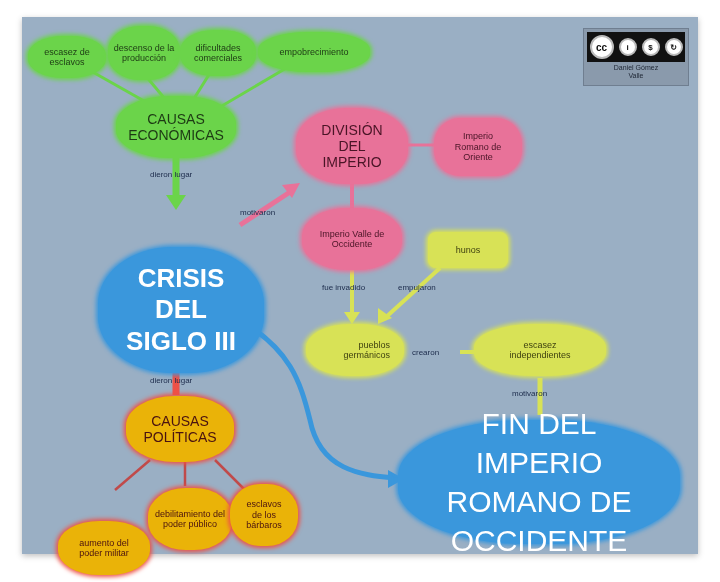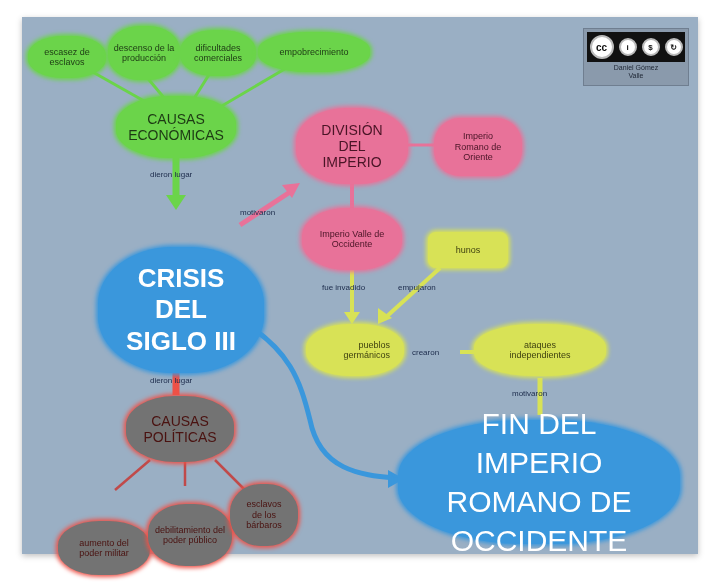--- a/index.html
+++ b/index.html
@@ -13,21 +13,21 @@
   }
   svg.edges { position: absolute; left: 0; top: 0; }
   .node {
     position: absolute; display: flex; align-items: center; justify-content: center;
     text-align: center; box-sizing: border-box; line-height: 1.15;
   }
   .cloud { border-radius: 45%; }
   .green { background: #6bd44a; color: #1d3a14; box-shadow: 0 0 4px 2px #6bd44a; }
   .pink  { background: #e87299; color: #4a1426; box-shadow: 0 0 4px 2px #e87299; }
   .yellow{ background: #d8e256; color: #3f4210; box-shadow: 0 0 4px 2px #d8e256; }
-  .red   { background: #737373; color: #4a1210; box-shadow: 0 0 4px 2px #ee5147; }
+  .red   { background: #eab308; color: #4a1210; box-shadow: 0 0 4px 2px #ee5147; }
   .blue  { background: #3a97dc; color: #ffffff; box-shadow: 0 0 4px 2px #3a97dc; }
   .small { font-size: 9px; }
   .mid   { font-size: 14px; font-weight: normal; }
   .big   { font-size: 26px; font-weight: bold; line-height: 1.2; }
   .bigger{ font-size: 30px; font-weight: normal; line-height: 1.3; }
   .label { position: absolute; font-size: 8px; color: #1b2a4a; white-space: nowrap; }
   .cc {
     position: absolute; left: 583px; top: 28px; width: 104px; height: 56px;
     background: #8a9aac; border: 1px solid #6f7e90;
   }
@@ -89,29 +89,29 @@
 
 <div class="node cloud pink mid" style="left:296px;top:108px;width:112px;height:76px;padding:0 26px;">DIVISIÓN DEL IMPERIO</div>
 <div class="node cloud pink small" style="left:434px;top:118px;width:88px;height:58px;padding:0 14px;border-radius:26px;">Imperio Romano de Oriente</div>
 <div class="node cloud pink small" style="left:302px;top:208px;width:100px;height:62px;padding:0 16px;">Imperio Valle de Occidente</div>
 
 <div class="node cloud yellow small" style="left:428px;top:232px;width:80px;height:36px;border-radius:8px;">hunos</div>
 <div class="label" style="left:322px;top:283px;">fue invadido</div>
 <div class="label" style="left:398px;top:283px;">empujaron</div>
 <div class="node cloud yellow small" style="left:306px;top:324px;width:98px;height:52px;padding:9px 14px;text-align:right;">pueblos germánicos</div>
 <div class="label" style="left:412px;top:348px;">crearon</div>
-<div class="node cloud yellow small" style="left:474px;top:324px;width:132px;height:52px;padding:0 30px;">ataques independientes</div>
+<div class="node cloud yellow small" style="left:474px;top:324px;width:132px;height:52px;padding:0 30px;">escasez independientes</div>
 <div class="label" style="left:512px;top:389px;">motivaron</div>
 
 <div class="node cloud blue bigger" style="left:398px;top:420px;width:282px;height:124px;padding:0 34px;">FIN DEL IMPERIO ROMANO DE OCCIDENTE</div>
 
 <div class="label" style="left:150px;top:376px;">dieron lugar</div>
 <div class="node cloud red mid" style="left:126px;top:396px;width:108px;height:66px;padding:0 20px;">CAUSAS POLÍTICAS</div>
 <div class="node cloud red small" style="left:58px;top:486px;width:92px;height:54px;padding:0 14px;margin-top:35px;">aumento del poder militar</div>
-<div class="node cloud red small" style="left:148px;top:504px;width:84px;height:62px;padding:0 6px;">debilitamiento del poder público</div>
+<div class="node cloud red small" style="left:148px;top:488px;width:84px;height:62px;padding:0 6px;">debilitamiento del poder público</div>
 <div class="node cloud red small" style="left:230px;top:484px;width:68px;height:62px;padding:0 12px;">esclavos de los bárbaros</div>
 
 <div class="cc">
   <div class="cc-top">
     <div class="cc-circle cc-main">cc</div>
     <div class="cc-circle">i</div>
     <div class="cc-circle">$</div>
     <div class="cc-circle">↻</div>
   </div>
   <div class="cc-author">

